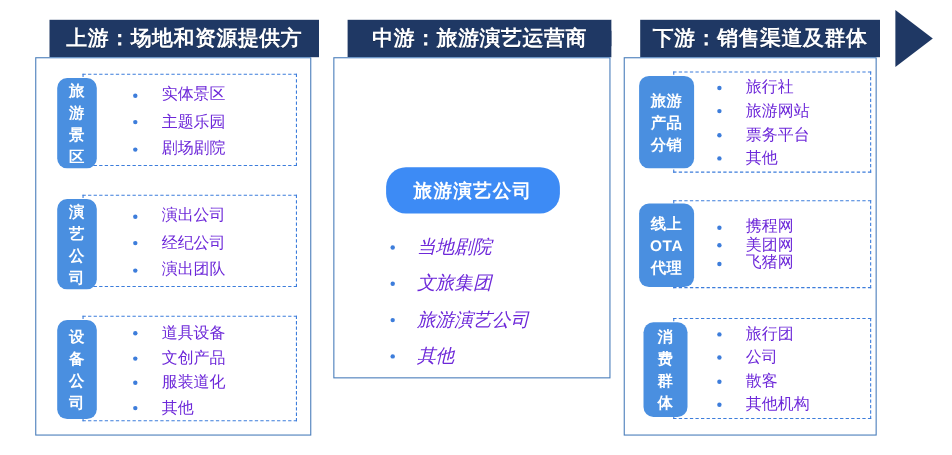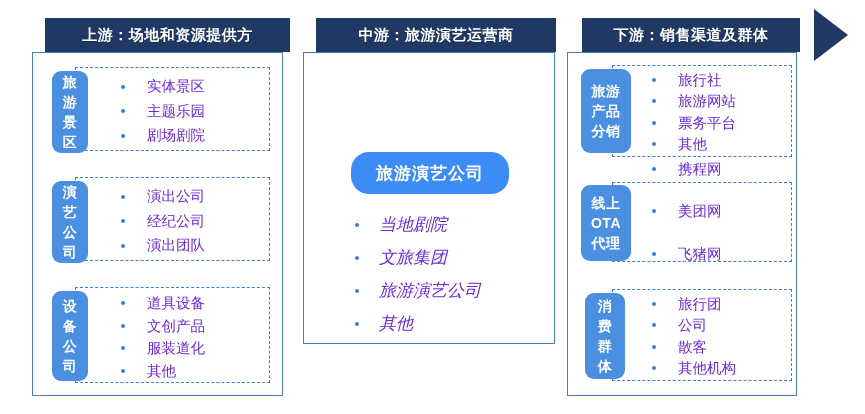--- a/index.html
+++ b/index.html
@@ -14,21 +14,21 @@
 
   
   .banner{position:absolute;left:0;top:0;width:865px;height:60px;}
   .band{
     position:absolute;top:18px;height:34px;
     background:#1f3864;
   }
   .band-label{
     position:absolute;top:18px;height:34px;
     display:flex;align-items:center;justify-content:center;
-    color:#ffffff;font-size:15px;font-weight:bold;
+    color:#ffffff;font-size:19px;font-weight:bold;
     letter-spacing:0.5px;white-space:nowrap;
     text-shadow:0 1px 0 rgba(0,0,0,.25);
   }
   .notch{
     position:absolute;background:#ffffff;
   }
   .arrowhead{
     position:absolute;top:9px;
     width:0;height:0;
     border-top:26px solid transparent;
@@ -264,21 +264,21 @@
       </div>
     </div>
 
     <div class="group" style="left:0;top:118px;width:230px;height:110px;">
       <div class="dashbox" style="left:44px;top:11px;width:180px;height:80px;"></div>
       <div class="tag" style="left:13px;top:14px;width:50px;height:76px;">
         <span>线上</span>
         <span>OTA</span>
         <span>代理</span>
       </div>
-      <div class="items" style="left:84px;top:14px;width:140px;height:76px;gap:28px;justify-content:flex-end;">
+      <div class="items" style="left:84px;top:14px;width:140px;height:76px;gap:2px;">
         <div class="item">
             <span class="dot"></span>
             <span>携程网</span>
           </div>
         <div class="item">
             <span class="dot"></span>
             <span>美团网</span>
           </div>
         <div class="item">
             <span class="dot"></span>

